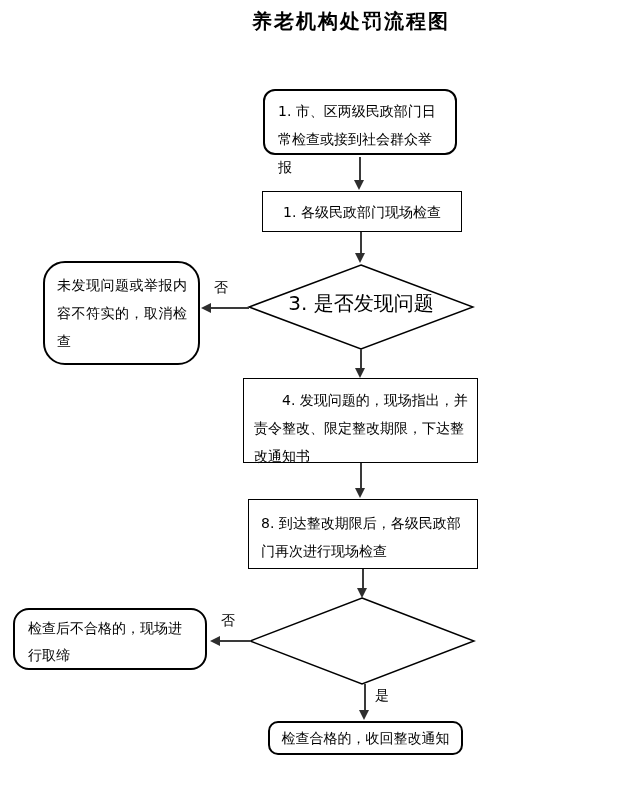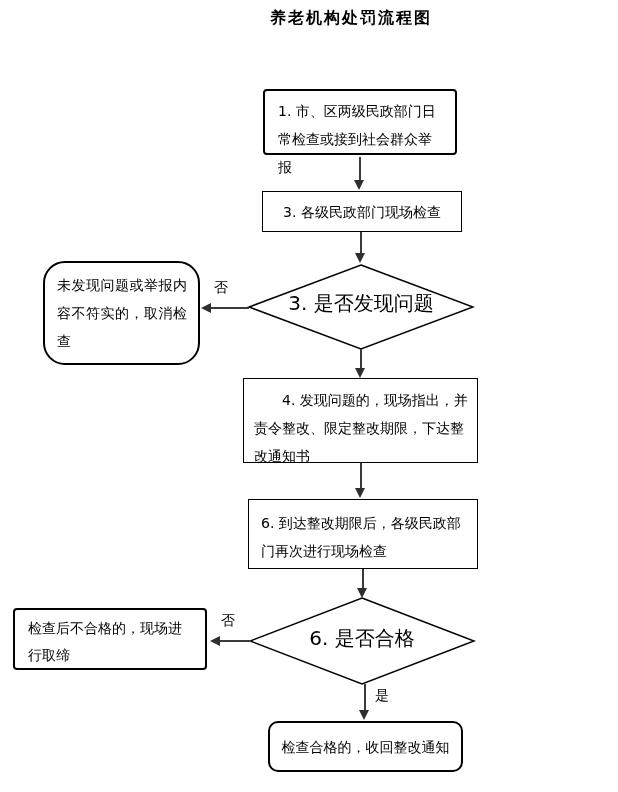--- a/index.html
+++ b/index.html
@@ -9,21 +9,21 @@
     height: 792px;
     background: #ffffff;
     font-family: "DejaVu Sans", "Liberation Sans", sans-serif;
     color: #000000;
     overflow: hidden;
   }
   .abs { position: absolute; }
 
   .page-title {
     left: 246px; top: 8px; width: 210px;
-    font-size: 16px; font-weight: bold; letter-spacing: 2px;
+    font-size: 20px; font-weight: bold; letter-spacing: 2px;
     text-align: center; white-space: nowrap;
   }
 
   
   .terminator {
     border: 2px solid #000000;
     background: #ffffff;
     box-sizing: border-box;
     font-size: 14px;
     line-height: 28px;
@@ -31,28 +31,28 @@
   
   .process {
     border: 1.5px solid #000000;
     background: #ffffff;
     box-sizing: border-box;
     font-size: 14px;
     line-height: 28px;
   }
   .center-flex { display: flex; align-items: center; justify-content: center; }
 
-  .node-start { left: 263px; top: 89px; width: 194px; height: 66px; border-radius: 4px; padding: 6px 10px 0 13px; }
+  .node-start { left: 263px; top: 89px; width: 194px; height: 66px; border-radius: 12px; padding: 6px 10px 0 13px; }
   .node-step2 { left: 262px; top: 191px; width: 200px; height: 41px; text-align: center; }
   .node-step4 { left: 243px; top: 378px; width: 235px; height: 85px; padding: 7px 9px 7px 10px; text-indent: 2em; }
   .node-step4 .noindent { text-indent: 0; }
   .node-step5 { left: 248px; top: 499px; width: 230px; height: 70px; padding: 9px 8px 0 12px; }
   .node-cancel { left: 43px; top: 261px; width: 157px; height: 104px; border-radius: 22px; padding: 8px 11px 0 12px; text-align: justify; }
-  .node-ban { left: 13px; top: 608px; width: 194px; height: 62px; border-radius: 4px; padding: 5px 10px 0 13px; line-height: 27px; }
-  .node-end { left: 268px; top: 721px; width: 195px; height: 51px; border-radius: 10px; }
+  .node-ban { left: 13px; top: 608px; width: 194px; height: 62px; border-radius: 16px; padding: 5px 10px 0 13px; line-height: 27px; }
+  .node-end { left: 268px; top: 721px; width: 195px; height: 34px; border-radius: 10px; }
 
   .diamond-wrap { pointer-events: none; }
   .diamond-text {
     font-size: 20px;
     display: flex; align-items: center; justify-content: center;
   }
 
   .edge-label { font-size: 14px; line-height: 16px; }
 
   
@@ -82,21 +82,21 @@
   <div class="abs terminator node-start">
     <span>1. 市、区两级民政部门日常检查或接到社会群众举报</span>
   </div>
 
   <div>
     <div class="abs vline" style="left:358.5px; top:157px; height:24px;"></div>
     <div class="abs head-down" style="left:354px; top:180px;"></div>
   </div>
 
   <div class="abs process node-step2 center-flex">
-    <span>3. 各级民政部门现场检查</span>
+    <span>1. 各级民政部门现场检查</span>
   </div>
 
   <div>
     <div class="abs vline" style="left:359.5px; top:232px; height:22px;"></div>
     <div class="abs head-down" style="left:355px; top:253px;"></div>
   </div>
 
   <div class="abs diamond-wrap" style="left:247px; top:263px;">
     <svg class="diamond" width="228" height="88" viewBox="0 0 228 88">
       <polygon points="114,2 226,44 114,86 2,44" fill="#ffffff" stroke="#000000" stroke-width="1.5"></polygon>
@@ -122,34 +122,33 @@
   <div class="abs process node-step4">
     <span>4. 发现问题的，现场指出，并</span><span class="noindent">责令整改、限定整改期限，下达整改通知书</span>
   </div>
 
   <div>
     <div class="abs vline" style="left:359.5px; top:463px; height:26px;"></div>
     <div class="abs head-down" style="left:355px; top:488px;"></div>
   </div>
 
   <div class="abs process node-step5">
-    <span>6. 到达整改期限后，各级民政部门再次进行现场检查</span>
+    <span>8. 到达整改期限后，各级民政部门再次进行现场检查</span>
   </div>
 
   <div>
     <div class="abs vline" style="left:361.5px; top:569px; height:20px;"></div>
     <div class="abs head-down" style="left:357px; top:588px;"></div>
   </div>
 
   <div class="abs diamond-wrap" style="left:248px; top:596px;">
     <svg class="diamond" width="228" height="90" viewBox="0 0 228 90">
       <polygon points="114,2 226,45 114,88 2,45" fill="#ffffff" stroke="#000000" stroke-width="1.5"></polygon>
     </svg>
   </div>
-  <div class="abs diamond-text" style="left:248px; top:596px; width:228px; height:84px;">6. 是否合格</div>
 
   <div class="abs edge-label" style="left:221px; top:612px;">否</div>
   <div>
     <div class="abs hline" style="left:219px; top:639.5px; width:32px;"></div>
     <div class="abs head-left" style="left:210px; top:635.5px;"></div>
   </div>
 
   <div class="abs terminator node-ban">
     <span>检查后不合格的，现场进行取缔</span>
   </div>

